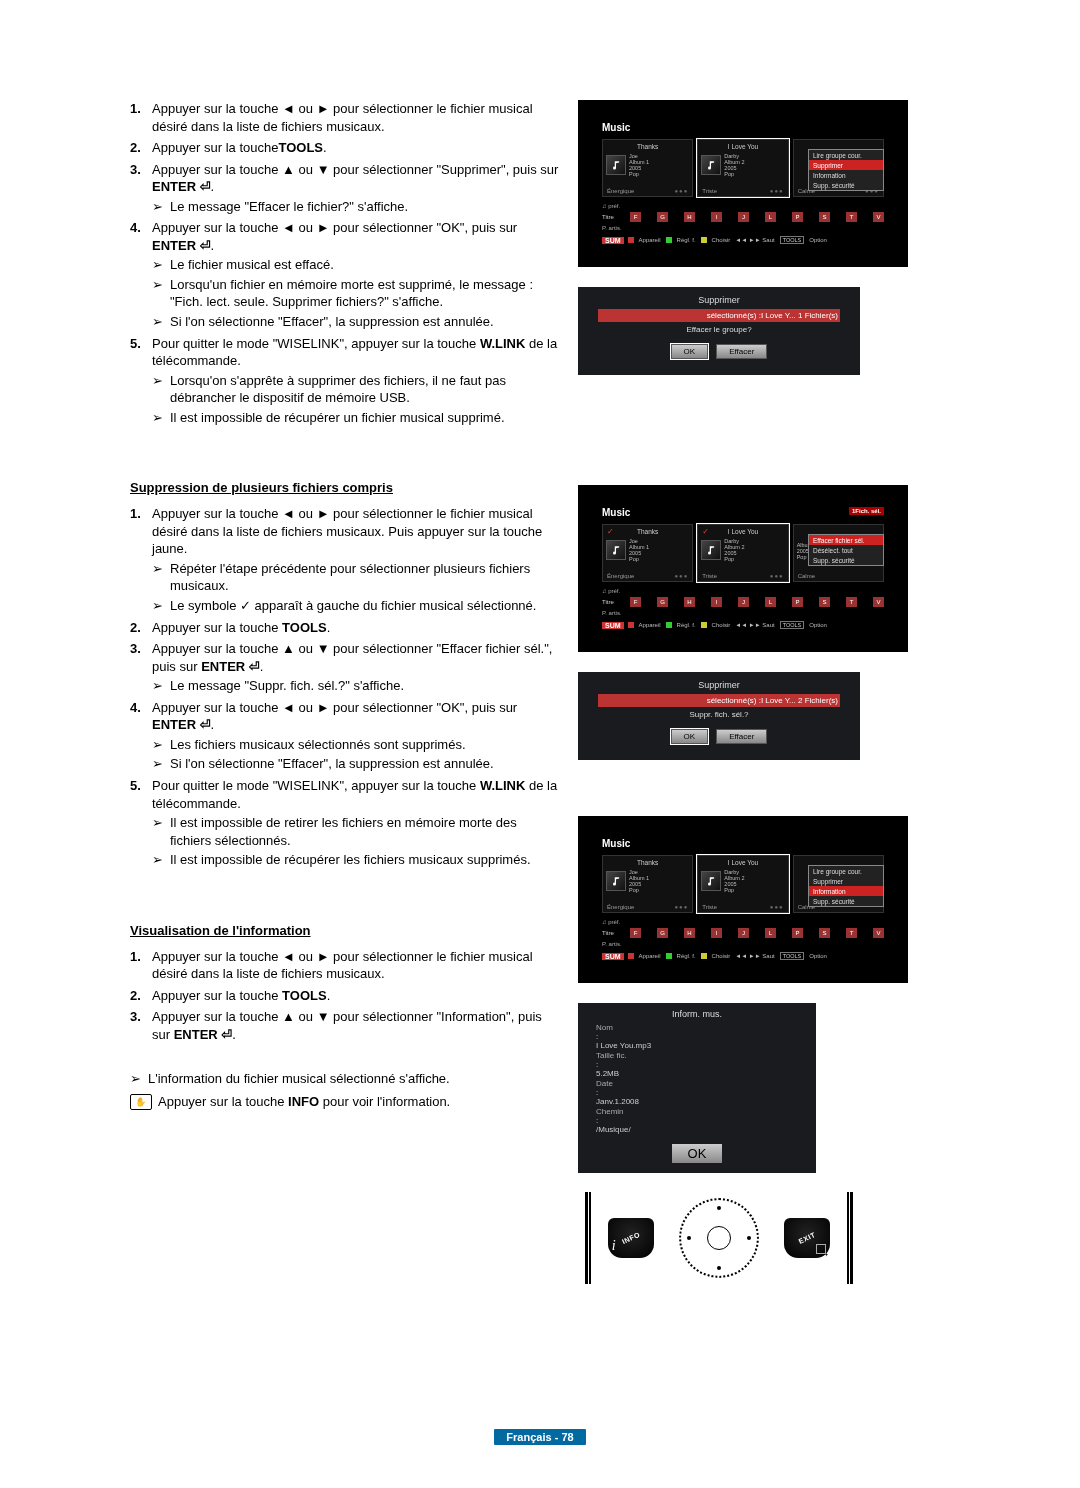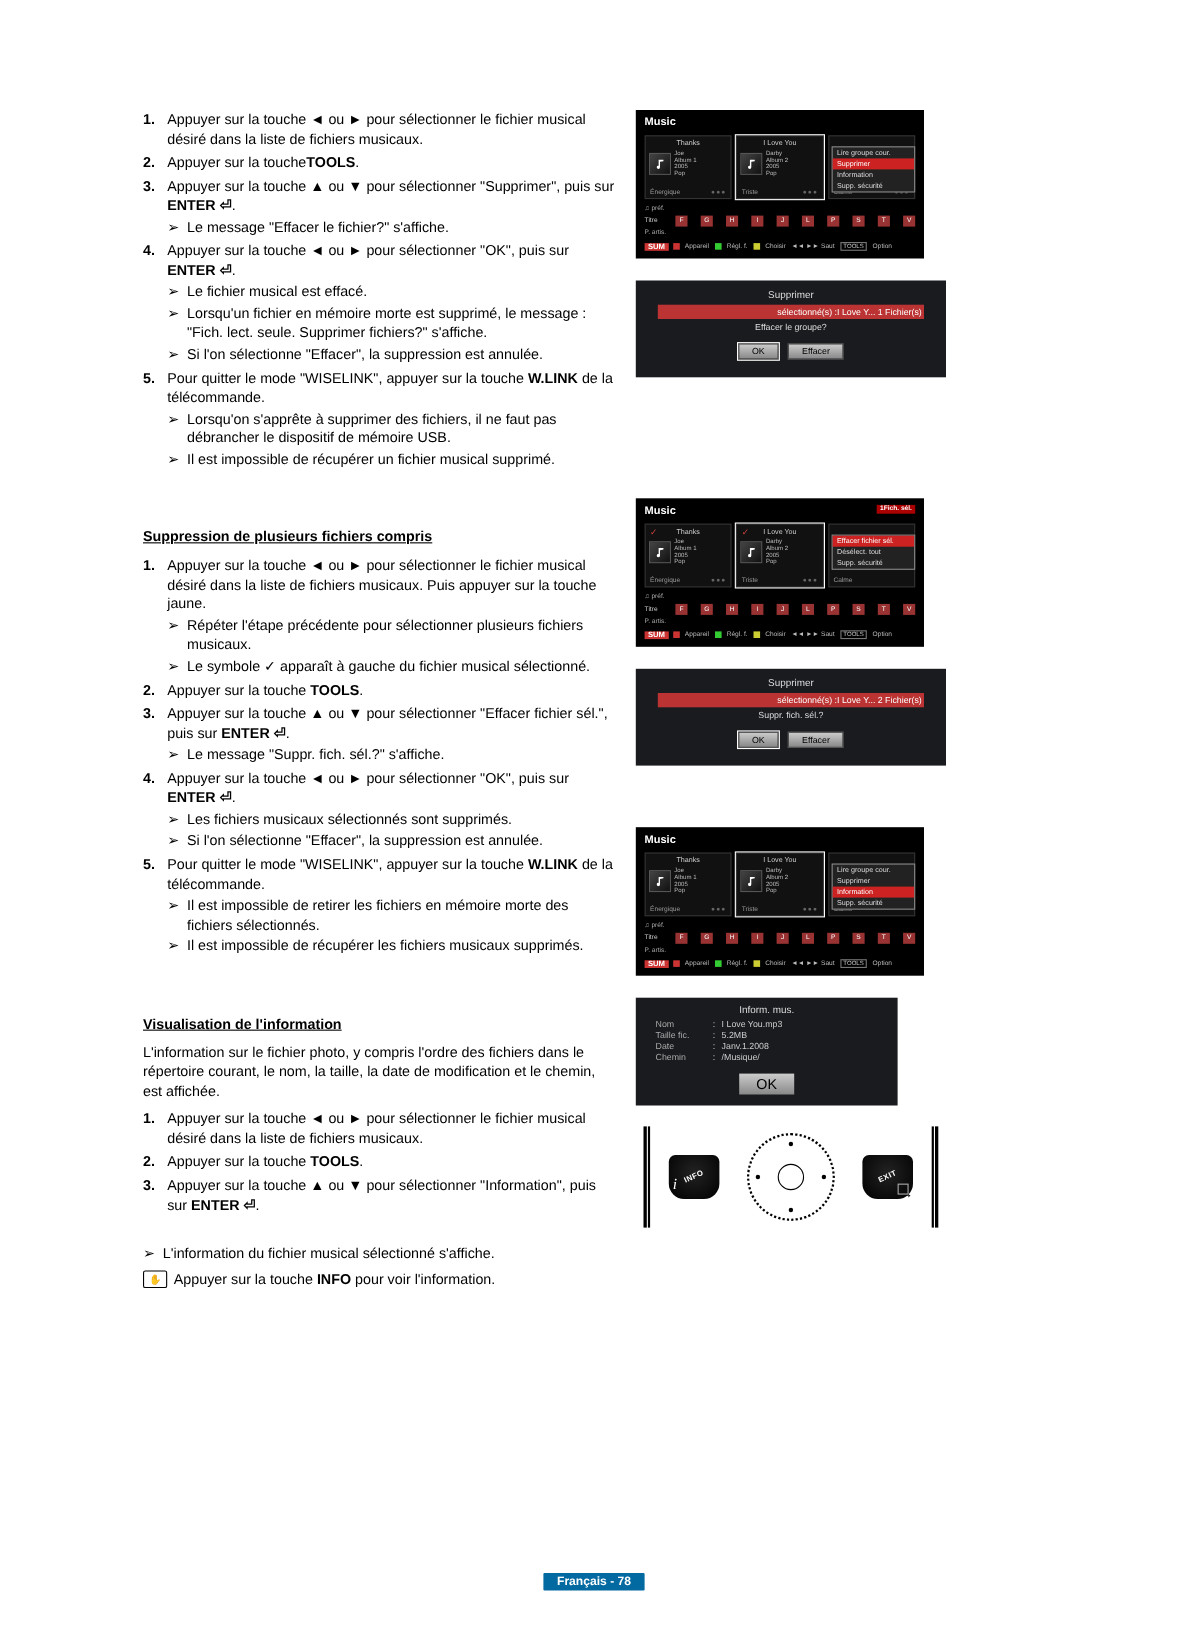--- a/index.html
+++ b/index.html
@@ -27,22 +27,22 @@
   .sub .txt { flex: 1; }
   .note { display: flex; margin-top: 8px; margin-bottom: 24px; }
   .note .icon-box { width: 22px; height: 16px; border: 1px solid #000; border-radius: 2px; display: flex; align-items: center; justify-content: center; font-size: 9px; margin-right: 6px; }
   .keyword { font-weight: bold; }
 
   
   .panel {
     background: #000;
     color: #fff;
     font-size: 7px;
-    padding: 4px;
-    width: 262px;
+    padding: 20px;
+    width: 330px;
   }
   .panel-title { font-weight: bold; font-size: 10px; padding: 2px 4px; }
   .panel-badge { float: right; background: #a00; color: #fff; font-size: 6px; padding: 1px 3px; }
   .albums { display: flex; gap: 4px; padding: 4px; position: relative; }
   .album { flex: 1; background: #111; border: 1px solid #333; padding: 3px; position: relative; height: 58px; }
   .album-top { font-size: 6.5px; text-align: center; padding-bottom: 3px; color: #ccc; }
   .album-row { display: flex; align-items: center; gap: 3px; }
   .album-art { width: 20px; height: 20px; background: linear-gradient(135deg, #444, #111); display: flex; align-items: center; justify-content: center; border: 1px solid #555; }
   .album-art svg { width: 10px; height: 10px; }
   .album-meta { font-size: 5.5px; color: #bbb; line-height: 1.1; }
@@ -69,21 +69,21 @@
   .dialog .d-box { margin: 0 20px; }
   .dialog .d-sel { background: #b33; font-size: 8px; padding: 2px; margin-bottom: 3px; text-align: right; }
   .dialog .d-q { font-size: 8px; margin-bottom: 10px; color: #ddd; }
   .dialog .d-buttons { display: flex; justify-content: center; gap: 8px; }
   .dialog .d-btn { background: linear-gradient(#ccc,#888); color: #000; font-size: 8px; padding: 2px 12px; border: 1px solid #555; }
   .dialog .d-btn.sel { outline: 1px solid #fff; }
 
   .info-panel { background: #1a1b1f; width: 238px; padding: 6px 0 10px; }
   .info-panel .d-title { font-size: 9px; text-align: center; color: #ddd; margin-bottom: 4px; }
   .info-grid { font-size: 8px; color: #ccc; padding: 0 18px; }
-  .info-grid .row { display: flex; margin-bottom: 1px; }
+  .info-grid .row { display: flex; margin-bottom: 1px; flex-direction: column; }
   .info-grid .k { width: 52px; color: #aaa; }
   .info-grid .c { width: 8px; }
   .info-ok { text-align: center; margin-top: 10px; }
   .info-ok .d-btn { display: inline-block; }
 
   .remote { width: 282px; height: 90px; display: flex; align-items: center; justify-content: center; gap: 60px; background: #fff; }
   .key-slot { width: 46px; height: 40px; background: radial-gradient(circle at 50% 40%, #222, #000); border-radius: 6px 6px 14px 14px; position: relative; }
   .key-slot .lbl { position: absolute; width: 100%; text-align: center; font-size: 7px; color: #fff; top: 50%; transform: translateY(-50%) rotate(-25deg); font-weight: bold; letter-spacing: 0.5px; }
   .key-slot .i { position: absolute; left: 4px; bottom: 4px; color: #fff; font-style: italic; font-family: serif; font-size: 14px; }
   .key-slot .door { position: absolute; right: 4px; bottom: 4px; width: 10px; height: 10px; border: 1px solid #aaa; }
@@ -222,21 +222,20 @@
               </div>
           </span>
           </li>
       </ol>
     </div>
 
     <div class="spacer"></div>
 
     <div>
       <div class="section-title">Visualisation de l'information</div>
-      <p style="margin-bottom:8px;line-height:1.35;">L'information sur le fichier photo, y compris l'ordre des fichiers dans le répertoire courant, le nom, la taille, la date de modification et le chemin, est affichée.</p>
       <ol class="steps">
         <li>
             <span class="num">1.</span>
           <span class="body">Appuyer sur la touche ◄ ou ► pour sélectionner le fichier musical désiré dans la liste de fichiers musicaux.</span>
           </li>
         <li>
             <span class="num">2.</span>
           <span class="body"><span>Appuyer sur la touche </span><span class="keyword">TOOLS</span><span>.</span></span>
           </li>
         <li>

